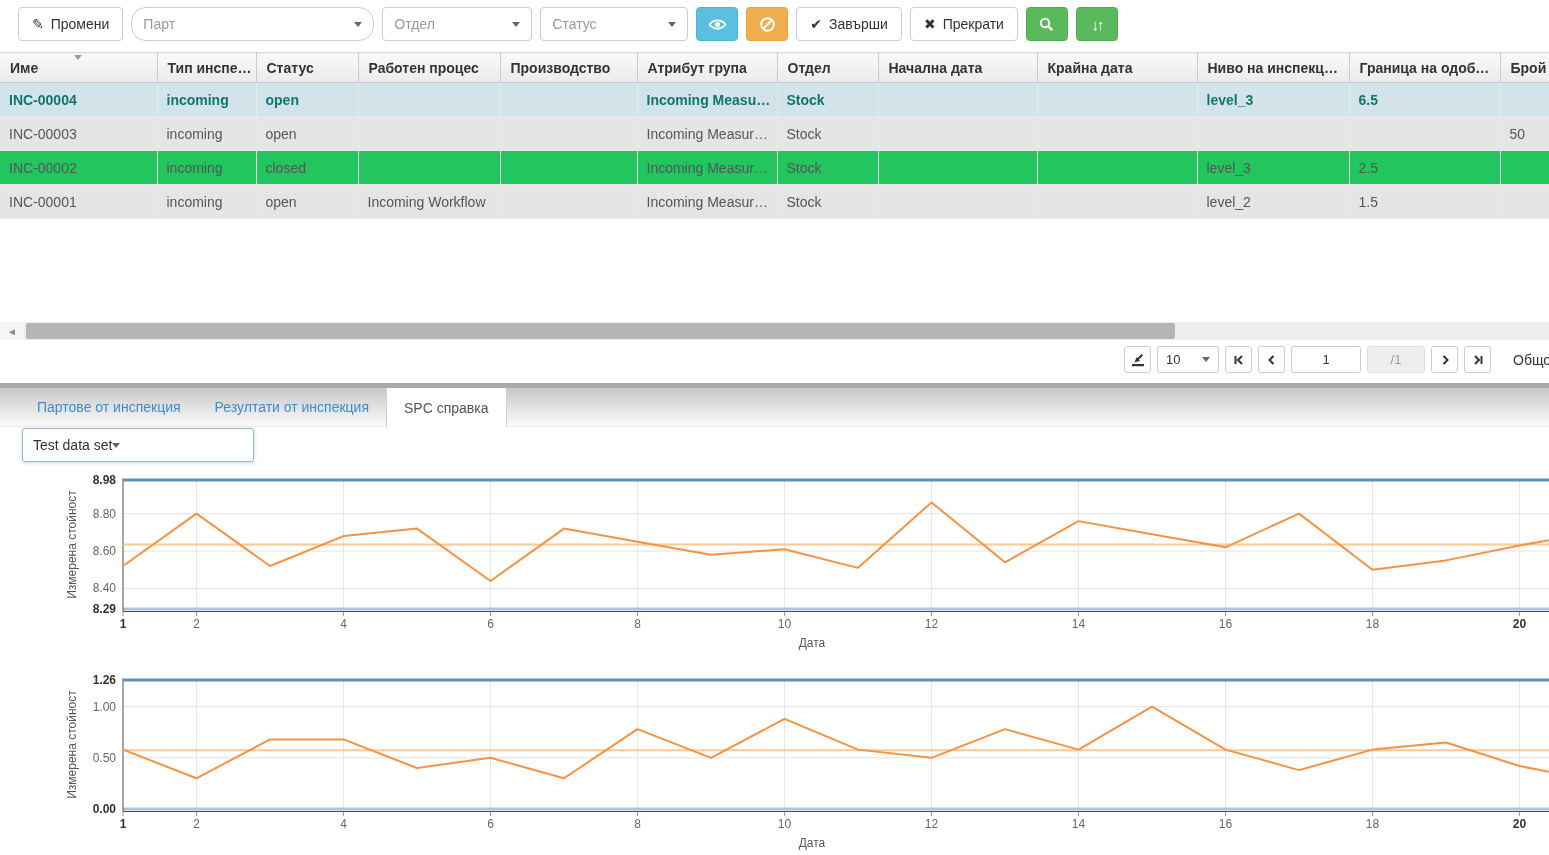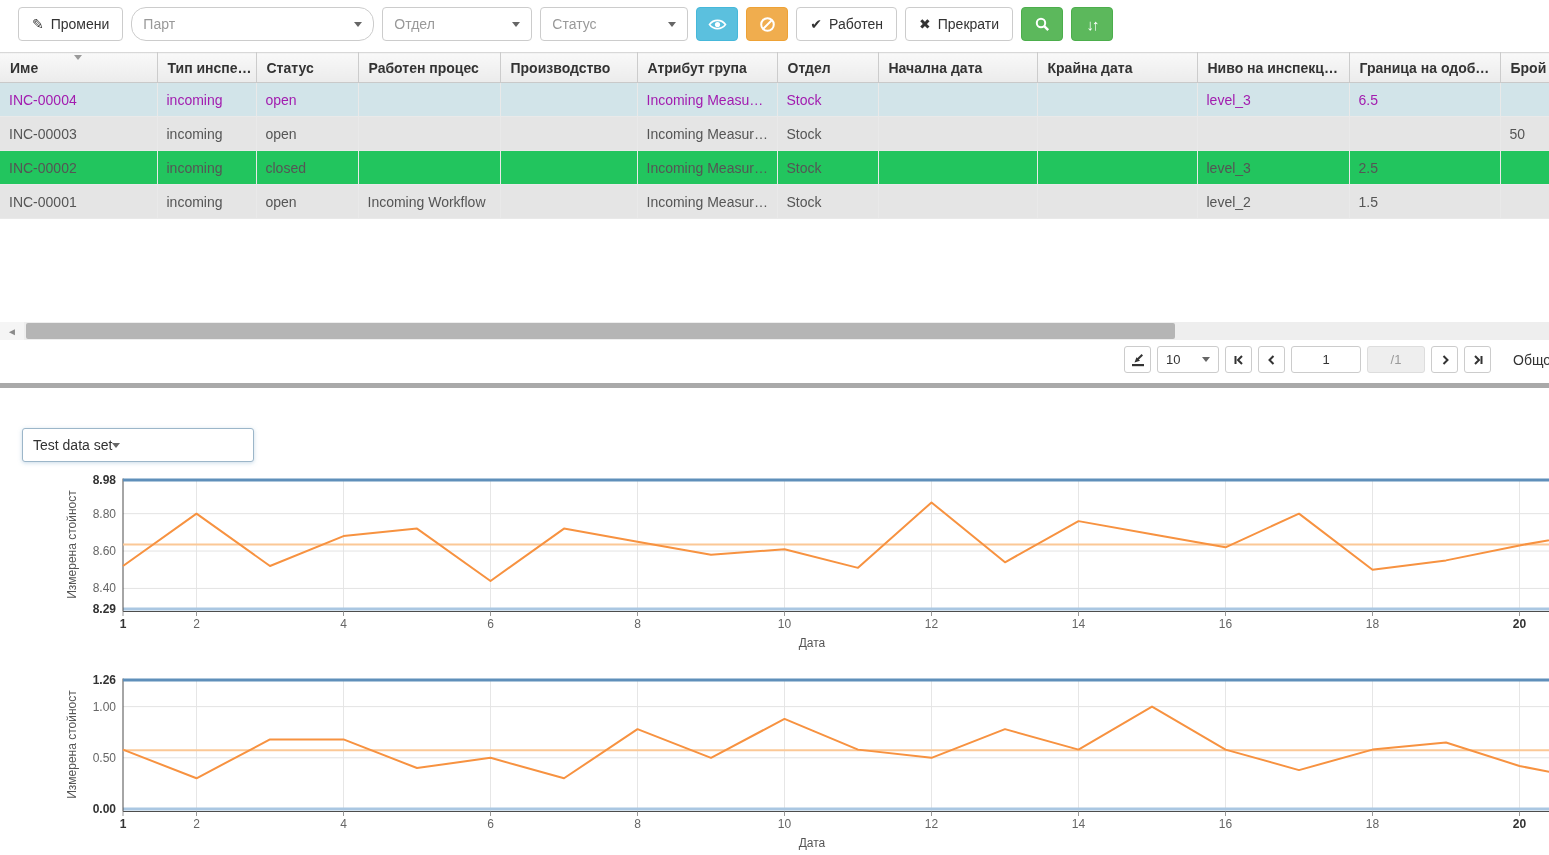--- a/index.html
+++ b/index.html
@@ -20,21 +20,21 @@
   .sort-glyph{font-size:15px;font-weight:bold;letter-spacing:-2px;}
   
   .grid-wrap{position:absolute;top:52px;left:0;width:1552px;}
   table.grid{border-collapse:collapse;table-layout:fixed;width:1552px;}
   table.grid th{position:relative;background:linear-gradient(#f9f9f9,#ebebeb);border-top:1px solid #d8d8d8;
        border-bottom:1px solid #c9c9c9;border-right:1px solid #ccc;font-weight:bold;font-size:14px;color:#333;
        text-align:left;padding:6px 10px;height:17px;white-space:nowrap;overflow:hidden;cursor:pointer;}
   table.grid td{padding:0 9px;height:33px;border-right:1px solid #e9e9e9;border-bottom:1px solid #e9e9e9;
        font-size:14px;color:#555;white-space:nowrap;overflow:hidden;background:#e5e5e5;}
   tr.odd td{background:#22c55e;}
-  tr.selected td{background:#d2e4e9;color:#a21caf;font-weight:normal;}
+  tr.selected td{background:#d2e4e9;color:#0f766e;font-weight:bold;}
   td.green{color:#3e9a3e;}
   .sort-caret{position:absolute;top:2px;left:50%;margin-left:-4px;width:0;height:0;
        border-left:4px solid transparent;border-right:4px solid transparent;border-top:5px solid #9a9a9a;}
   
   .hscroll{position:absolute;top:322px;left:0;width:1549px;height:18px;background:#eeeeee;}
   .hscroll-btn{position:absolute;left:0;top:0;width:24px;height:18px;background:#f5f5f5;color:#8a8a8a;
        display:flex;align-items:center;justify-content:center;font-size:10px;cursor:pointer;}
   .hscroll-thumb{position:absolute;left:26px;top:1px;width:1149px;height:16px;background:#b5b5b5;border-radius:2px;cursor:pointer;}
   
   .pager{position:absolute;top:346px;left:1124px;display:flex;gap:6px;align-items:center;height:27px;}
@@ -93,21 +93,21 @@
       </svg>
     </button>
     <button class="btn btn-icon btn-warning">
       <svg width="17" height="17" viewBox="0 0 17 17">
         <circle cx="8.5" cy="8.5" r="6.3" fill="none" stroke="#fff" stroke-width="2"></circle>
         <line x1="4" y1="13" x2="13" y2="4" stroke="#fff" stroke-width="2"></line>
       </svg>
     </button>
     <button class="btn">
       <span class="glyph">✔</span>
-      <span>Работен</span>
+      <span>Завърши</span>
     </button>
     <button class="btn">
       <span class="glyph">✖</span>
       <span>Прекрати</span>
     </button>
     <button class="btn btn-icon btn-success">
       <svg width="17" height="17" viewBox="0 0 17 17">
         <circle cx="7" cy="7" r="4.2" fill="none" stroke="#fff" stroke-width="2"></circle>
         <line x1="10.2" y1="10.2" x2="14.2" y2="14.2" stroke="#fff" stroke-width="2.4"></line>
       </svg>
@@ -251,20 +251,25 @@
       <svg width="12" height="12" viewBox="0 0 12 12">
         <path d="M3 2 L7 6 L3 10" fill="none" stroke="#333" stroke-width="2"></path>
         <line x1="9.5" y1="2" x2="9.5" y2="10" stroke="#333" stroke-width="2"></line>
       </svg>
     </div>
     <div class="pg-total">Общо елементи:</div>
   </div>
 
   <div class="tabstrip">
     <div class="tabstrip-bar"></div>
+    <div class="tabstrip-body">
+      <div class="tab">Партове от инспекция</div>
+      <div class="tab">Резултати от инспекция</div>
+      <div class="tab active">SPC справка</div>
+    </div>
   </div>
 
   <div class="combo">
     <span>Test data set</span>
     <span class="caret"></span>
   </div>
 
   <svg id="chart-svg-0" class="chart-svg">
       <line x1="196.5" y1="12" x2="196.5" y2="143" stroke="#e6e6e6" stroke-width="1"></line>
       <line x1="343.5" y1="12" x2="343.5" y2="143" stroke="#e6e6e6" stroke-width="1"></line>

